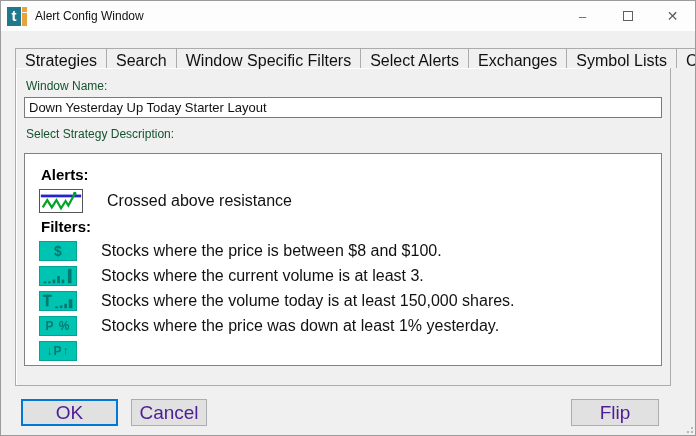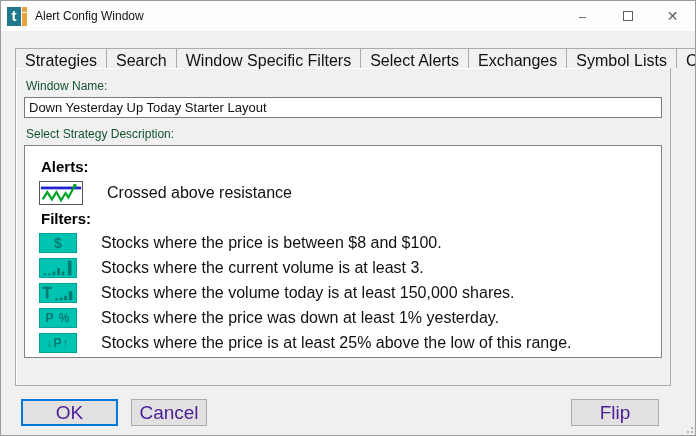--- a/index.html
+++ b/index.html
@@ -25,21 +25,21 @@
   .tabstrip { display:flex; align-items:flex-end; margin:15px 0 0 14px; height:22px; position:relative; z-index:2; }
   .tab { font-size:16px; color:#111; background:#f0f0f0; border:1px solid #acacac; border-bottom:none; padding:3px 9px 3px 9px; height:20px; margin-right:-1px; cursor:default; white-space:nowrap; }
   .tab.active { background:#ffffff; height:20px; padding-top:12px; position:relative; z-index:3; border-color:#9b9b9b;border-radius:10px; }
 
   
   .panel { position:absolute; left:14px; top:66px; width:656px; height:319px; background:#f0f0f0; border:1px solid #acacac; box-shadow:inset 1px 1px 0 #ffffff; padding:8px 8px 0 8px; z-index:1; }
   .field-label { font-size:12px; color:#14532d; margin:3px 0 4px 2px; }
   .name-input { width:638px; height:21px; border:1px solid #7a7a7a; background:#fff; font-family:"Liberation Sans", sans-serif; font-size:13px; color:#111; padding:0 4px; display:block; }
   .desc-label { margin-top:9px; }
 
-  .desc-box { width:638px; height:213px; background:#ffffff; border:1px solid #828282; margin-top:4px; padding:10px 0 0 14px; overflow:hidden; }
+  .desc-box { width:638px; height:213px; background:#ffffff; border:1px solid #828282; margin-top:12px; padding:10px 0 0 14px; overflow:hidden; }
   .section-heading { font-size:15px; font-weight:bold; color:#000; margin:2px 0 6px 2px; }
   .item-row { display:flex; align-items:center; margin-bottom:5px; }
   .item-row .row-text { font-size:16px; color:#111; margin-left:24px; }
 
   .alert-icon { width:44px; height:24px; background:#fff; border:1px solid #555; display:block; }
   .glyph-icon { width:38px; height:20px; background:#00c4b2; border:1px solid #00a394; color:#007a70; font-weight:bold; display:flex; align-items:center; justify-content:center; font-size:14px; line-height:1; }
   .glyph-icon.small-glyph { font-size:12px; letter-spacing:1px; }
   .bars-icon { width:38px; height:20px; background:#00c4b2; border:1px solid #00a394; display:block; }
   .filters-list .item-row { margin-bottom:5px; height:20px; }
 
@@ -139,21 +139,20 @@
           <span class="row-text">Stocks where the volume today is at least 150,000 shares.</span>
         </div>
 
         <div class="item-row">
           <span class="glyph-icon small-glyph">P %</span>
           <span class="row-text">Stocks where the price was down at least 1% yesterday.</span>
         </div>
 
         <div class="item-row">
           <span class="glyph-icon small-glyph">↓P↑</span>
-          <span class="row-text">Stocks where the price is at least 25% above the low of this range.</span>
         </div>
       </div>
     </div>
   </div>
 
   <div class="btn-row">
     <button class="btn ok">OK</button>
     <button class="btn cancel">Cancel</button>
     <button class="btn flip">Flip</button>
   </div>

